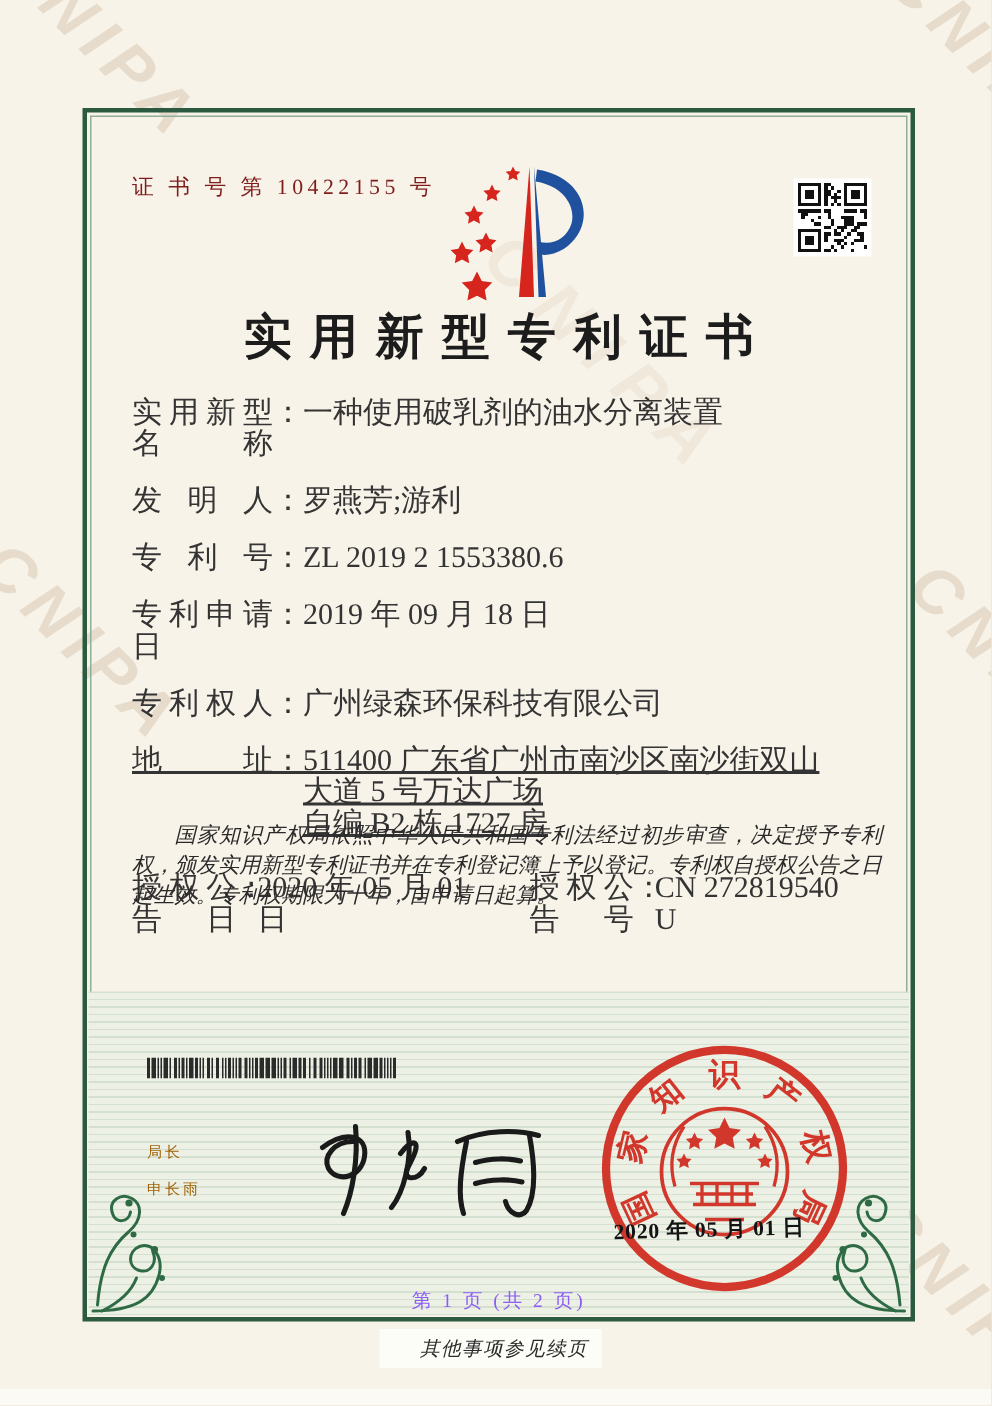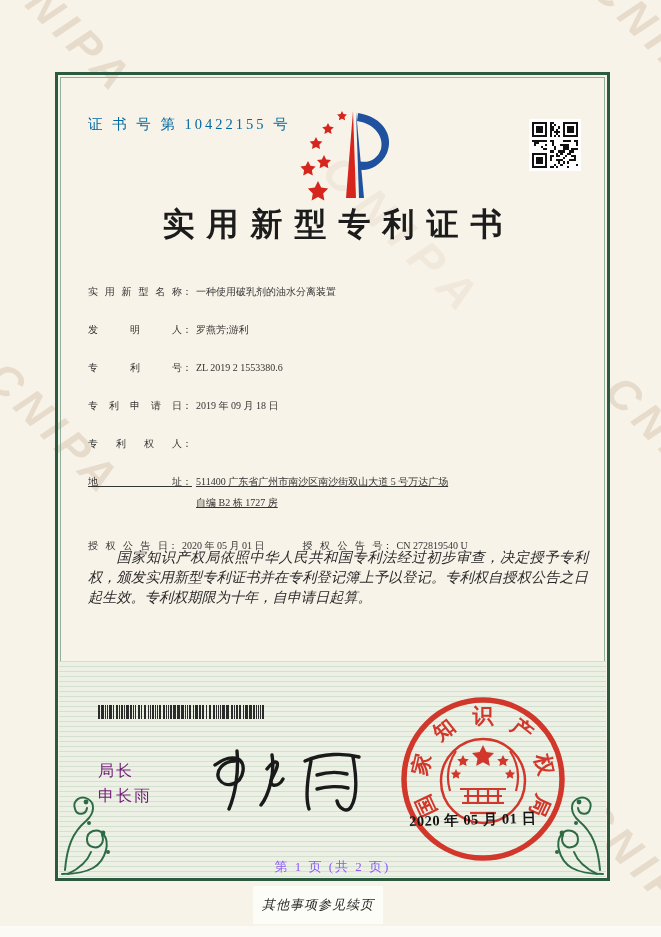--- a/index.html
+++ b/index.html
@@ -35,33 +35,33 @@
         rgba(255,255,255,0) 1px, rgba(255,255,255,0) 5px),
       #edf1e5;
     z-index:1;
   }
   .flourish{position:absolute;bottom:0;width:92px;height:92px;z-index:3;}
   .flourish.left{left:0;}
   .flourish.right{right:0;transform:scaleX(-1);}
   
   .cert-no{
     position:absolute;left:30px;top:40px;font-size:14.5px;letter-spacing:3px;
-    color:#0369a1;z-index:4;
+    color:#7f1d1d;z-index:4;
   }
   .logo{position:absolute;left:222px;top:28px;width:122px;height:98px;z-index:4;}
   .qr{position:absolute;left:471px;top:44px;width:52px;height:52px;background:#fff;
       padding:3px;box-sizing:border-box;z-index:4;}
   .qr svg{width:100%;height:100%;display:block;}
   .doc-title{
     position:absolute;left:0;right:0;top:128px;text-align:center;
     font-size:32px;font-weight:bold;letter-spacing:12px;color:#1c1c1c;z-index:4;
     text-indent:12px;
   }
   
-  .fields{position:absolute;left:30px;top:206px;width:472px;z-index:4;font-size:10px;color:#343434;}
+  .fields{position:absolute;left:30px;top:190px;width:472px;z-index:4;font-size:20px;color:#343434;}
   .frow{display:flex;line-height:21px;margin-bottom:17px;}
   .frow .lab{
     display:inline-block;width:94px;text-align:justify;text-align-last:justify;
     flex:0 0 94px;color:#343434;
   }
   .frow .colon{flex:0 0 14px;}
   .frow .val{flex:1;}
   .frow.addr{margin-bottom:22px;text-decoration:underline;}
   .grant-row{display:flex;line-height:21px;}
   .grant-row .pair{display:flex;}
@@ -70,40 +70,40 @@
   .grant-row .colon{width:14px;}
   
   .body-text{
     position:absolute;left:30px;top:472px;width:500px;z-index:4;
     font-size:14.2px;line-height:20px;text-align:justify;color:#2a2a2a;
     font-style:italic;
   }
   .body-text p{margin:0;text-indent:2em;}
   
   .barcode{position:absolute;left:40px;top:630px;width:170px;height:14px;z-index:4;}
-  .sig-label{position:absolute;left:40px;z-index:4;font-size:16px;letter-spacing:2px;color:#701a75;
+  .sig-label{position:absolute;left:40px;z-index:4;font-size:10px;letter-spacing:2px;color:#a16207;
              font-family:"Liberation Sans","DejaVu Sans",sans-serif;}
   .sig-label.title-l{top:686px;}
   .sig-label.name-l{top:711px;}
   .signature{position:absolute;left:135px;top:668px;width:180px;height:75px;z-index:4;}
   .seal{position:absolute;left:338px;top:618px;width:174px;height:174px;z-index:4;}
   .seal-date{
     position:absolute;left:351px;top:735px;width:160px;z-index:5;
     font-size:14.5px;font-weight:bold;color:#141414;letter-spacing:0.5px;
     transform:rotate(-1.5deg);white-space:nowrap;
   }
   .page-info{
     position:absolute;left:0;right:0;top:783px;text-align:center;
     font-size:13px;letter-spacing:2px;color:#8b5cf6;z-index:4;
   }
   
   .cont-tab{
-    position:absolute;left:253px;top:886px;width:130px;height:38px;z-index:3;
+    position:absolute;left:253px;top:886px;width:130px;height:26px;z-index:3;
     background:#fdfdf8;display:flex;align-items:center;justify-content:center;
-    font-size:13px;font-style:italic;color:#2a2a2a;letter-spacing:1px;
+    font-size:13px;font-style:italic;color:#2a2a2a;letter-spacing:1px;padding-left:18px;
   }
   .bottom-strip{position:absolute;left:0;bottom:0;width:100%;height:11px;background:#fbfaf4;z-index:2;}
 </style>
 </head>
 <body>
 
 <div class="page">
 
   <div class="wm" style="left:-18px;top:2px;">CNIPA</div>
   <div class="wm" style="left:574px;top:14px;">CNIPA</div>
@@ -382,20 +382,21 @@
         <span class="val">ZL 2019 2 1553380.6</span>
       </div>
       <div class="frow">
         <span class="lab">专利申请日</span>
           <span class="colon">：</span>
         <span class="val">2019 年 09 月 18 日</span>
       </div>
       <div class="frow">
         <span class="lab">专利权人</span>
           <span class="colon">：</span>
+        <span class="val">广州绿森环保科技有限公司</span>
       </div>
       <div class="frow addr">
         <span class="lab">地址</span>
           <span class="colon">：</span>
         <span class="val">
           <span>511400 广东省广州市南沙区南沙街双山大道 5 号万达广场</span><br>
           <span>自编 B2 栋 1727 房</span>
         </span>
       </div>
       <div class="grant-row">

